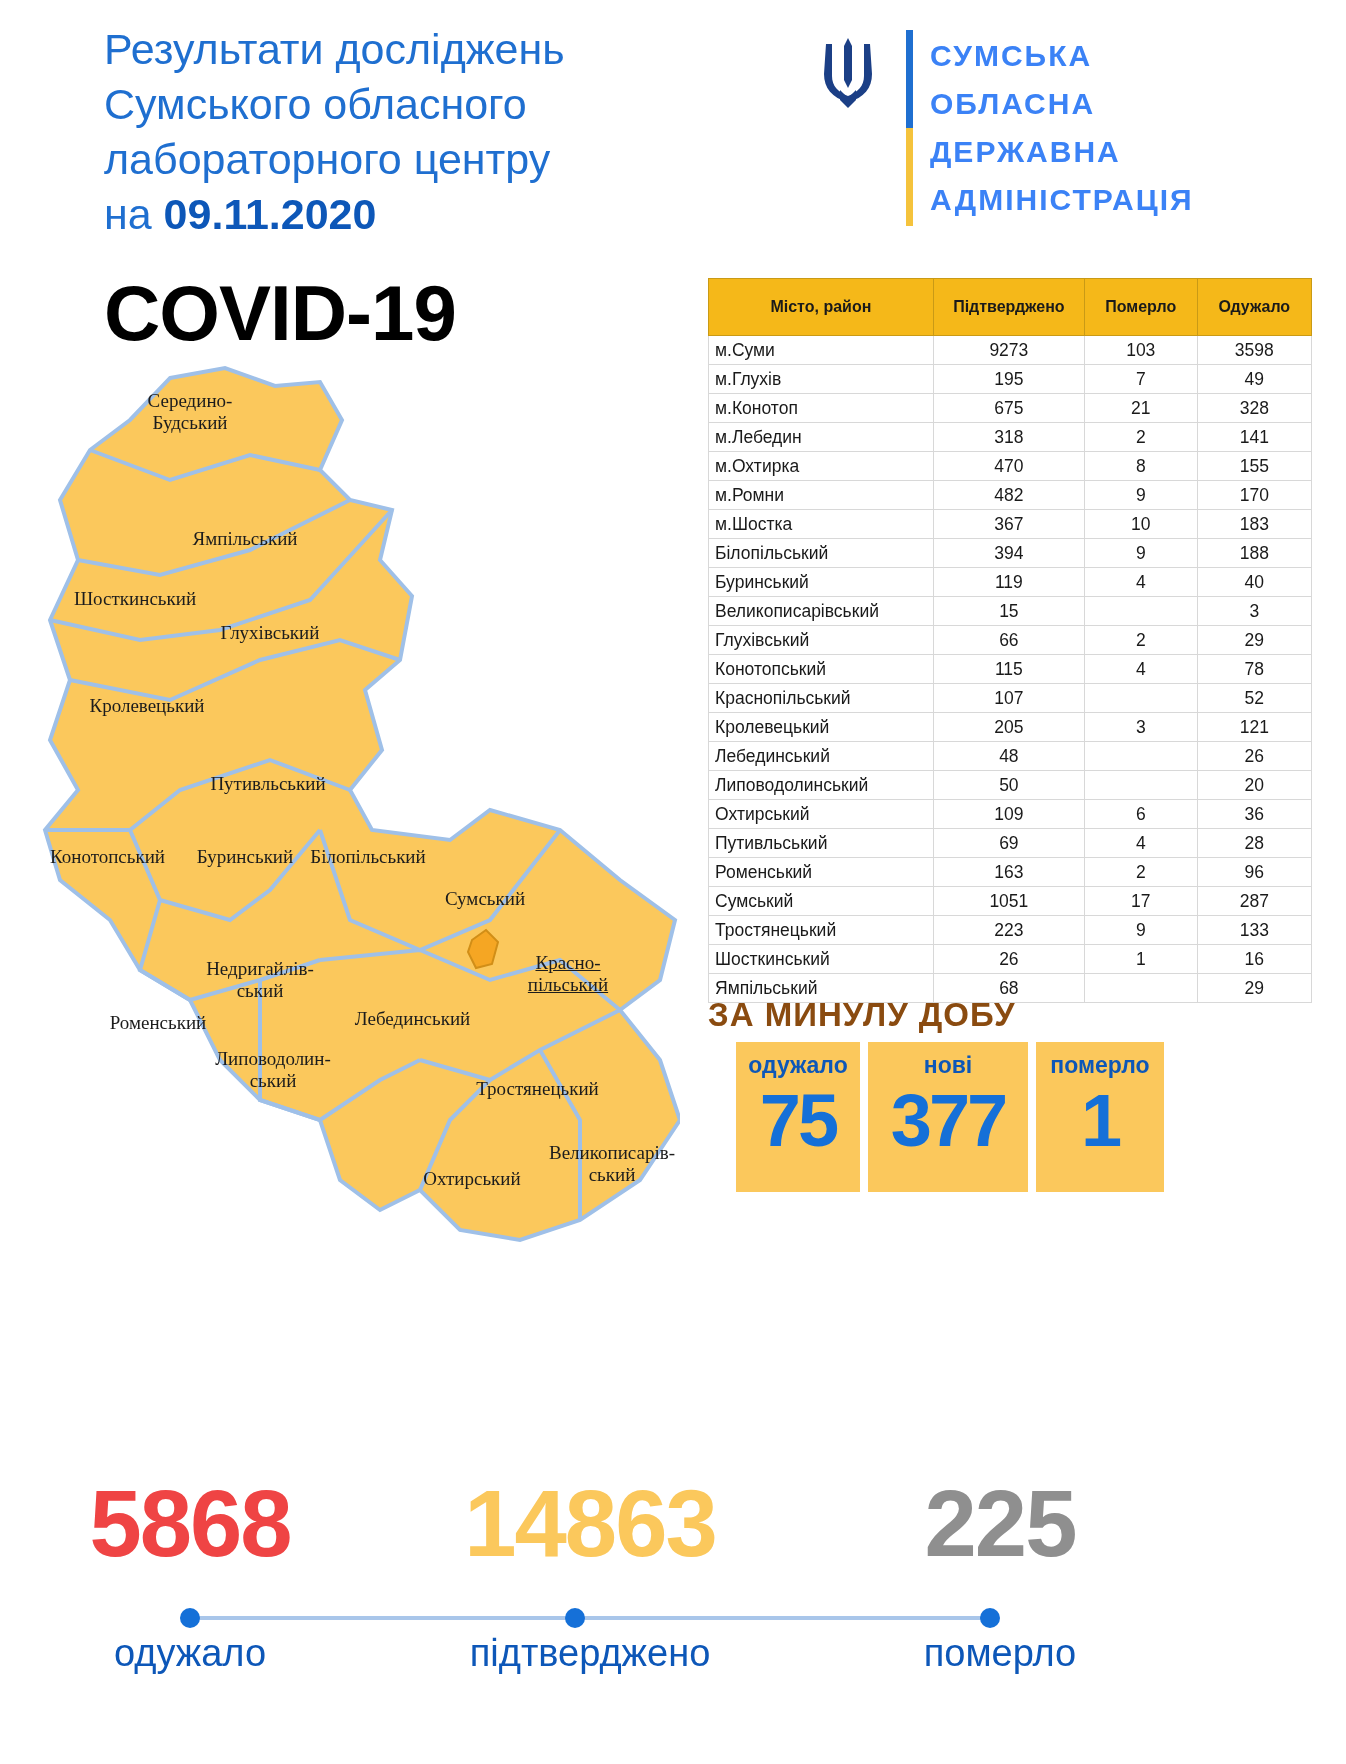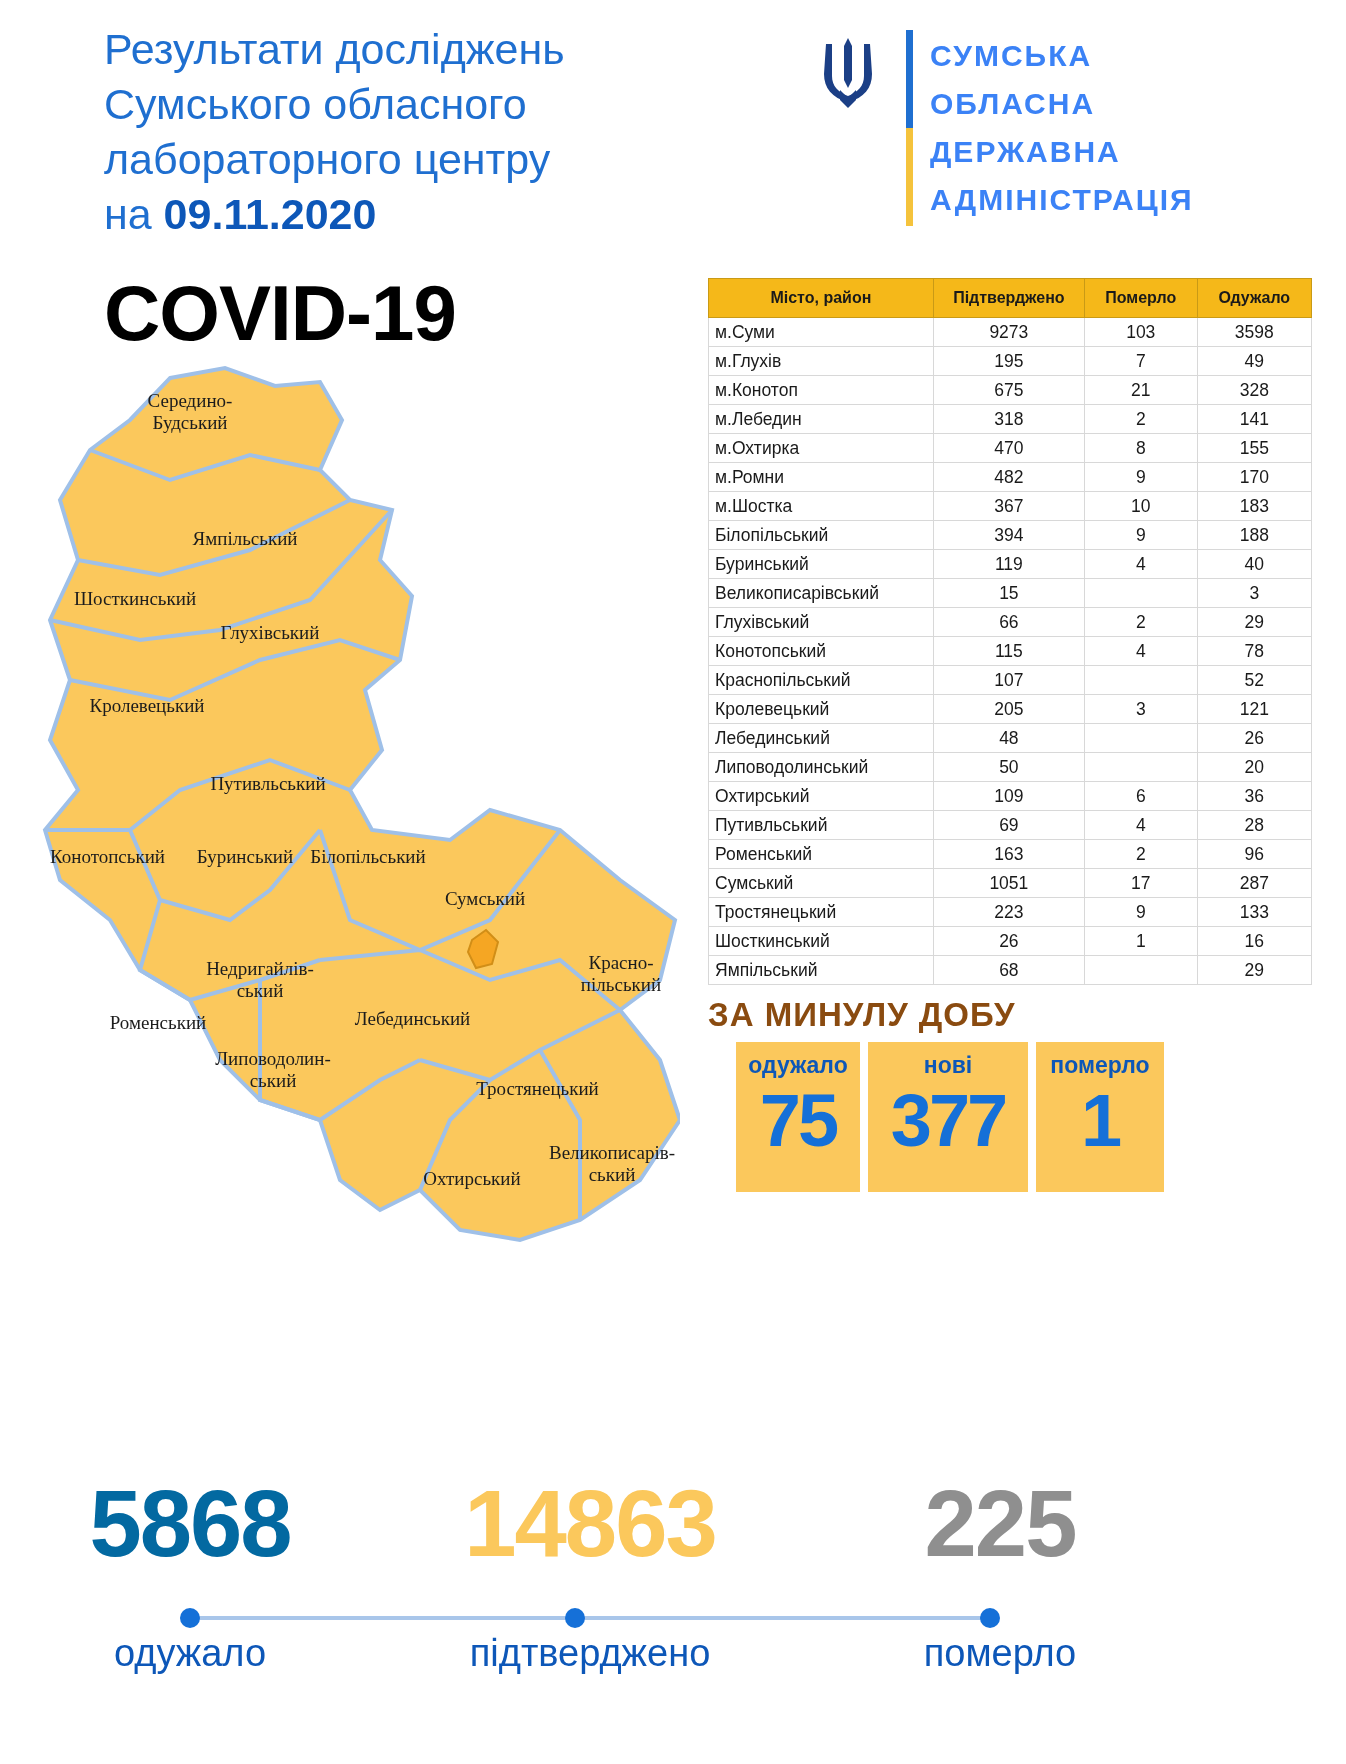--- a/index.html
+++ b/index.html
@@ -104,21 +104,21 @@
     border-collapse: collapse;
     width: 604px;
     font-size: 17.5px;
     color: #1a1a1a;
   }
   table.stats th {
     background: #f5b819;
     border: 1px solid #c99a16;
     font-size: 16px;
     font-weight: bold;
-    padding: 10px 4px;
+    padding: 19px 4px;
     text-align: center;
   }
   table.stats td {
     border: 1px solid #d8d8d8;
     padding: 3.5px 6px;
     height: 20px;
   }
   table.stats td.name { text-align: left; }
   table.stats td.num { text-align: center; }
 
@@ -179,21 +179,21 @@
     font-weight: bold;
     letter-spacing: -2px;
     text-align: center;
   }
   .total-label {
     position: absolute;
     font-size: 38px;
     color: #0d57b8;
     text-align: center;
   }
-  .t1 { left: 30px;  top: 0px;   width: 320px; color: #0369a1; }
+  .t1 { left: 30px;  top: 0px;   width: 320px; color: #ef4444; }
   .t2 { left: 400px; top: 0px;   width: 380px; color: #fbc85c; }
   .t3 { left: 850px; top: 0px;   width: 300px; color: #8f8f8f; }
   .l1 { left: 30px;  top: 162px; width: 320px; }
   .l2 { left: 400px; top: 162px; width: 380px; }
   .l3 { left: 850px; top: 162px; width: 300px; }
   .dotline {
     position: absolute;
     left: 190px;
     top: 146px;
     width: 800px;
@@ -280,21 +280,21 @@
   <div class="map-label" style="left:30px; top:228px; width:170px;">Шосткинський</div>
   <div class="map-label" style="left:170px; top:262px; width:160px;">Глухівський</div>
   <div class="map-label" style="left:42px; top:335px; width:170px;">Кролевецький</div>
   <div class="map-label" style="left:168px; top:413px; width:160px;">Путивльський</div>
   <div class="map-label" style="left:0px; top:486px; width:175px;">Конотопський</div>
   <div class="map-label" style="left:150px; top:486px; width:150px;">Буринський</div>
   <div class="map-label" style="left:268px; top:486px; width:160px;">Білопільський</div>
   <div class="map-label" style="left:400px; top:528px; width:130px;">Сумський</div>
   <div class="map-label" style="left:160px; top:598px; width:160px;">Недригайлів-
 ський</div>
-  <div class="map-label" style="left:536px; top:592px; width:130px;">Красно-
+  <div class="map-label" style="left:483px; top:592px; width:130px;text-decoration:underline;">Красно-
 пільський</div>
   <div class="map-label" style="left:58px; top:652px; width:160px;">Роменський</div>
   <div class="map-label" style="left:305px; top:648px; width:175px;">Лебединський</div>
   <div class="map-label" style="left:168px; top:688px; width:170px;">Липоводолин-
 ський</div>
   <div class="map-label" style="left:430px; top:718px; width:175px;">Тростянецький</div>
   <div class="map-label" style="left:512px; top:782px; width:160px;">Великописарів-
 ський</div>
   <div class="map-label" style="left:372px; top:808px; width:160px;">Охтирський</div>
 </div>

